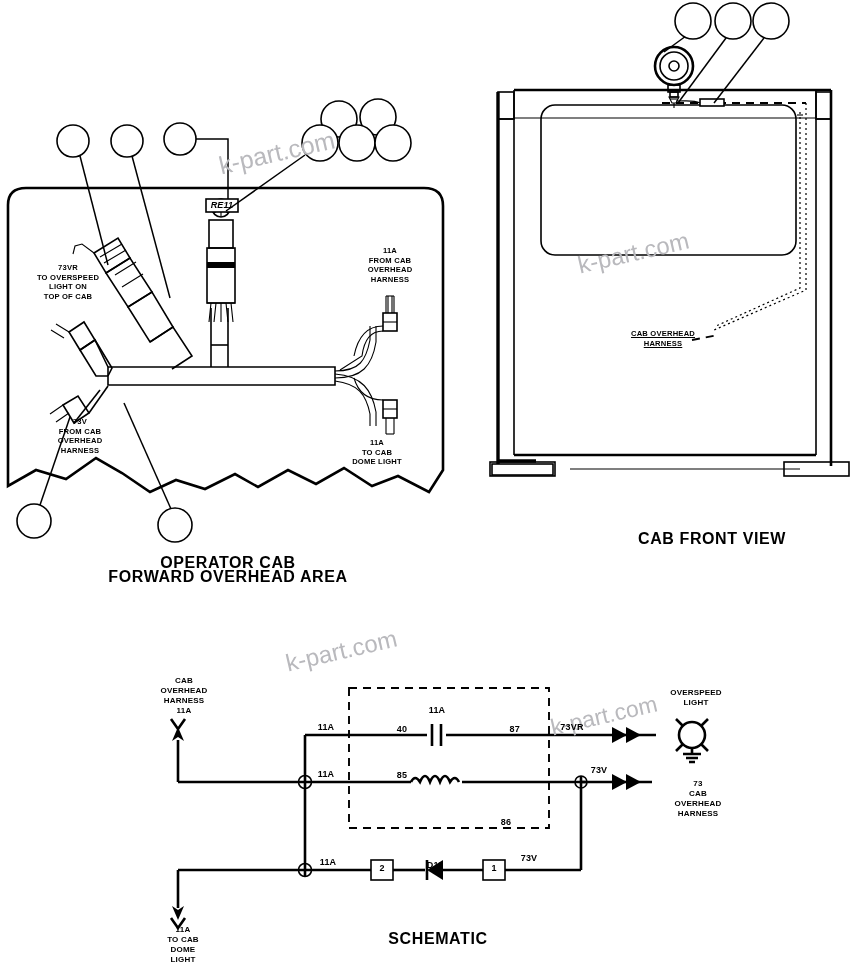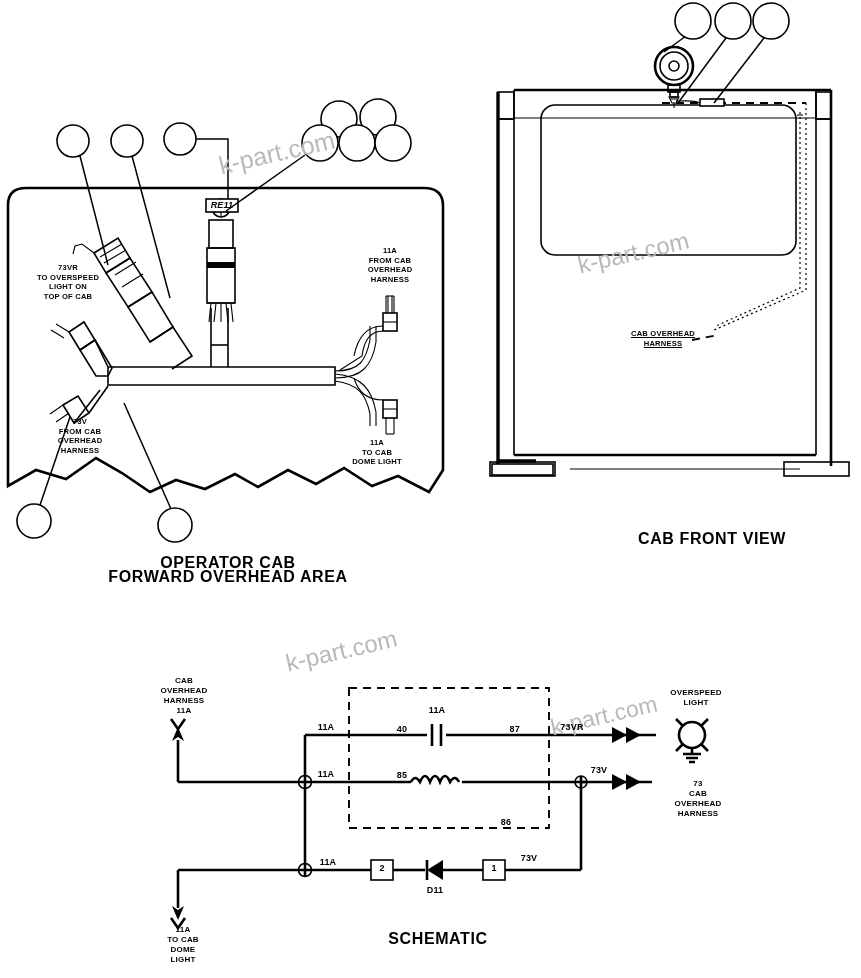--- a/index.html
+++ b/index.html
@@ -340,17 +340,17 @@
 
   <div class="lbl sch" style="left:312px;top:722px;width:28px;">11A</div>
   <div class="lbl sch" style="left:312px;top:769px;width:28px;">11A</div>
   <div class="lbl sch" style="left:314px;top:857px;width:28px;">11A</div>
   <div class="lbl sch" style="left:555px;top:722px;width:34px;">73VR</div>
   <div class="lbl sch" style="left:585px;top:765px;width:28px;">73V</div>
   <div class="lbl sch" style="left:515px;top:853px;width:28px;">73V</div>
 
   <div class="lbl sch" style="left:371px;top:863px;width:22px;">2</div>
   <div class="lbl sch" style="left:483px;top:863px;width:22px;">1</div>
-  <div class="lbl sch" style="left:419px;top:885px;width:32px;">D11</div>
+  <div class="lbl sch" style="left:419px;top:860px;width:32px;">D11</div>
 
   <div class="lbl title" style="left:383px;top:932px;width:110px;">SCHEMATIC</div>
 
 </div>
 
 </body></html>

